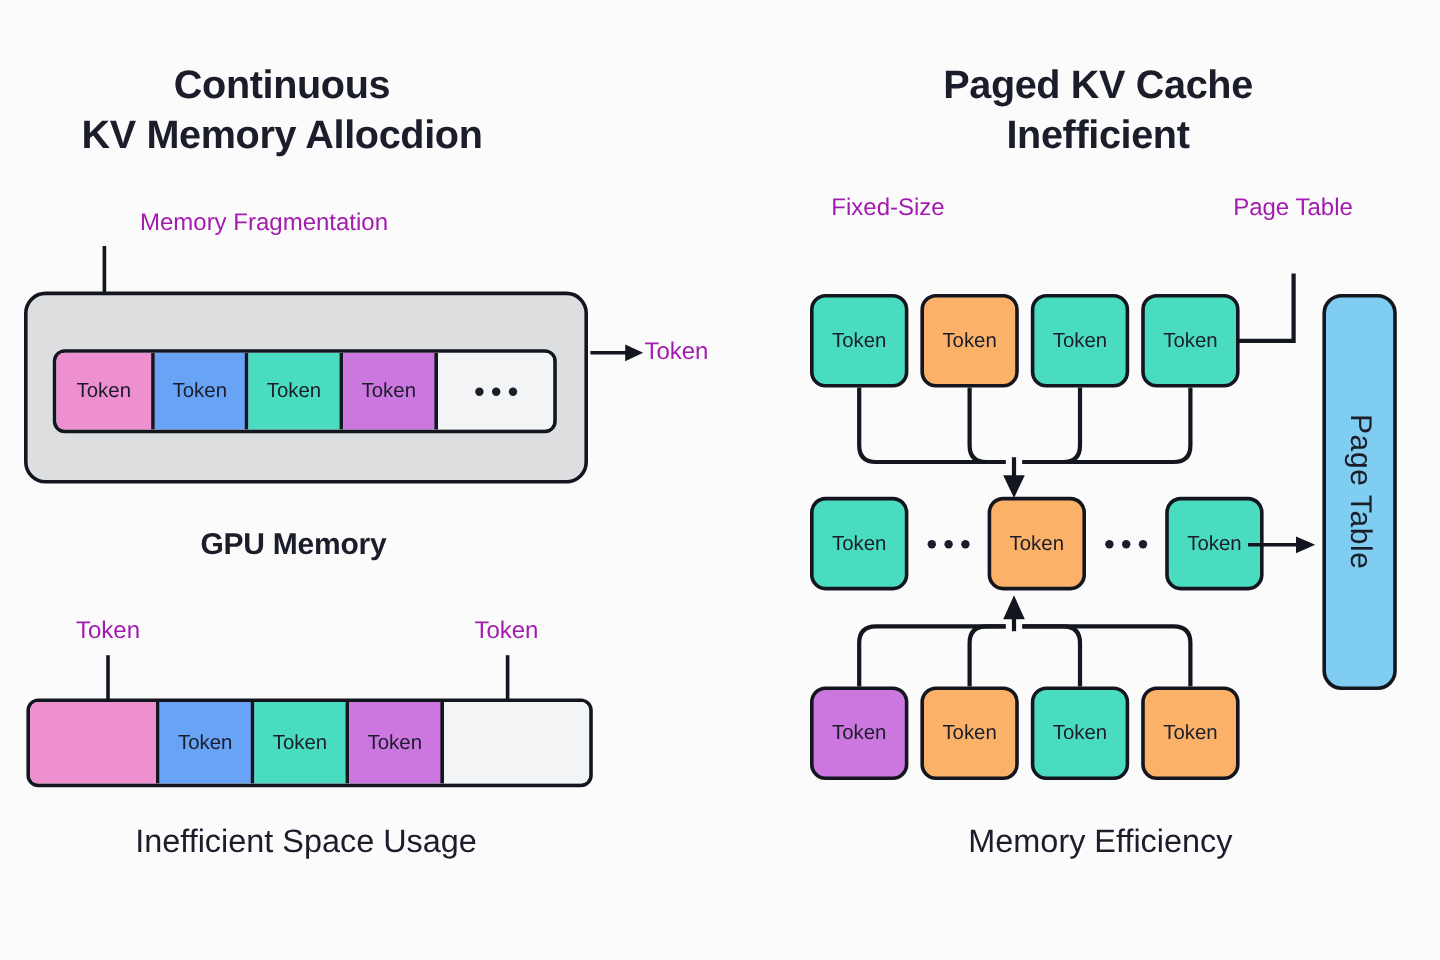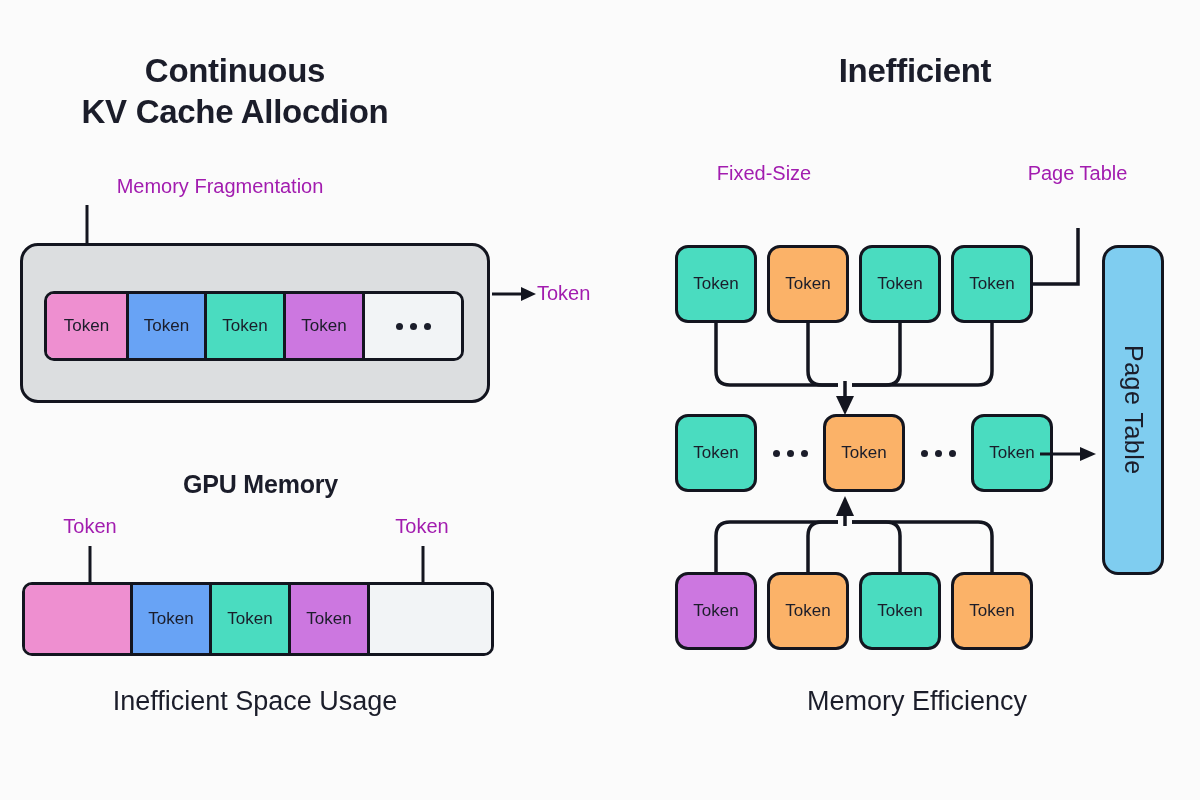--- a/index.html
+++ b/index.html
@@ -128,21 +128,21 @@
   }
   svg { overflow: visible; }
 </style>
 </head>
 <body>
 
 <div class="stage">
 
   <div class="panel-title abs" style="left:35px; top:50px; width:400px;">
     <div>Continuous</div>
-    <div>KV Cache Allocdion</div>
+    <div>KV Memory Allocdion</div>
   </div>
 
   <div class="annot abs" style="left:40px; top:168px; width:360px;">Memory Fragmentation</div>
 
   <svg class="abs" style="left:70px; top:205px;" width="60" height="115">
     <line x1="17" y1="0" x2="17" y2="92" stroke="#13151f" stroke-width="3"></line>
     <polygon points="17,106 9,88 25,88" fill="#13151f"></polygon>
   </svg>
 
   <div class="gpu-outer abs" style="left:20px; top:243px; width:470px; height:160px;"></div>
@@ -168,21 +168,21 @@
         </div>
       </div>
     </div>
 
   <svg class="abs" style="left:492px; top:279px;" width="45" height="30">
     <line x1="0" y1="15" x2="32" y2="15" stroke="#13151f" stroke-width="3"></line>
     <polygon points="44,15 29,8 29,22" fill="#13151f"></polygon>
   </svg>
   <div class="annot abs" style="left:537px; top:275px; width:140px; text-align:left;">Token</div>
 
-  <div class="subhead abs" style="left:68px; top:440px; width:385px;margin-top:30px;">GPU Memory</div>
+  <div class="subhead abs" style="left:52px; top:440px; width:385px;">GPU Memory</div>
 
   <div class="annot abs" style="left:20px; top:508px; width:140px;">Token</div>
   <svg class="abs" style="left:78px; top:546px;" width="30" height="68">
     <line x1="12" y1="0" x2="12" y2="52" stroke="#13151f" stroke-width="3"></line>
     <polygon points="12,64 5,47 19,47" fill="#13151f"></polygon>
   </svg>
 
   <div class="annot abs" style="left:352px; top:508px; width:140px;">Token</div>
   <svg class="abs" style="left:411px; top:546px;" width="30" height="68">
     <line x1="12" y1="0" x2="12" y2="52" stroke="#13151f" stroke-width="3"></line>
@@ -199,24 +199,25 @@
       </div>
       <div class="cell" style="background: rgb(204, 119, 224); width: 79px;">
         <span>Token</span>
       </div>
       <div class="cell" style="background: rgb(242, 244, 246); width: 121px;"></div>
     </div>
 
   <div class="caption abs" style="left:22px; top:684px; width:466px;">Inefficient Space Usage</div>
 
   <div class="panel-title abs" style="left:700px; top:50px; width:430px;">
+    <div>Paged KV Cache</div>
     <div>Inefficient</div>
   </div>
 
-  <div class="annot abs" style="left:664px; top:155px; width:200px;">
+  <div class="annot abs" style="left:640px; top:155px; width:200px;">
     <div>Fixed-Size</div>
   </div>
 
   <div class="annot abs" style="left:985px; top:155px; width:185px;">
     <div>Page Table</div>
   </div>
 
   <svg class="abs" style="left:1010px; top:228px;" width="110" height="72">
     <path d="M68 0 L68 56 L10 56" fill="none" stroke="#13151f" stroke-width="3.5"></path>
   </svg>

